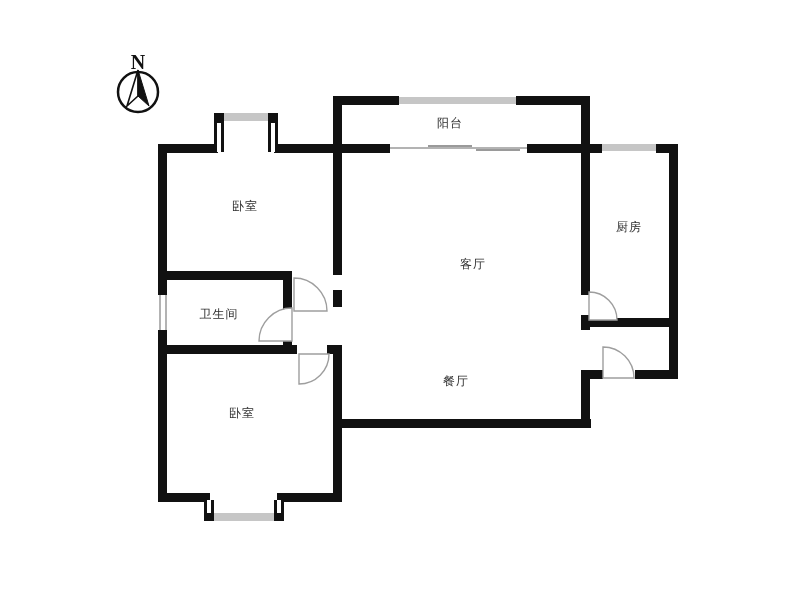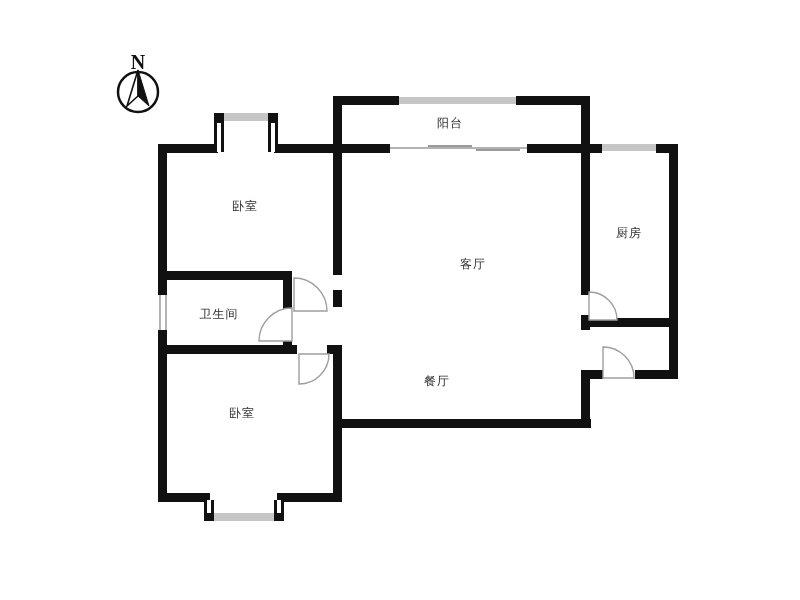--- a/index.html
+++ b/index.html
@@ -121,22 +121,22 @@
       <circle cx="138" cy="92" r="20" fill="none" stroke="#111" stroke-width="2.5"></circle>
       <path d="M 138 70 L 127 106 L 138 96 Z" fill="#ffffff" stroke="#111" stroke-width="1.6"></path>
       <path d="M 138 70 L 149 106 L 138 96 Z" fill="#111" stroke="#111" stroke-width="1"></path>
     </g>
   </svg>
 
   <div class="compass-n">N</div>
 
   <div class="room-label" style="left:450px;top:123px">阳台</div>
   <div class="room-label" style="left:245px;top:206px">卧室</div>
-  <div class="room-label" style="left:629px;top:233px">厨房</div>
+  <div class="room-label" style="left:629px;top:227px">厨房</div>
   <div class="room-label" style="left:473px;top:264px">客厅</div>
   <div class="room-label" style="left:219px;top:314px">卫生间</div>
-  <div class="room-label" style="left:437px;top:381px">餐厅</div>
+  <div class="room-label" style="left:456px;top:381px">餐厅</div>
   <div class="room-label" style="left:242px;top:413px">卧室</div>
 
   <div class="watermark">
   </div>
 
 </div>
 
 </body></html>

